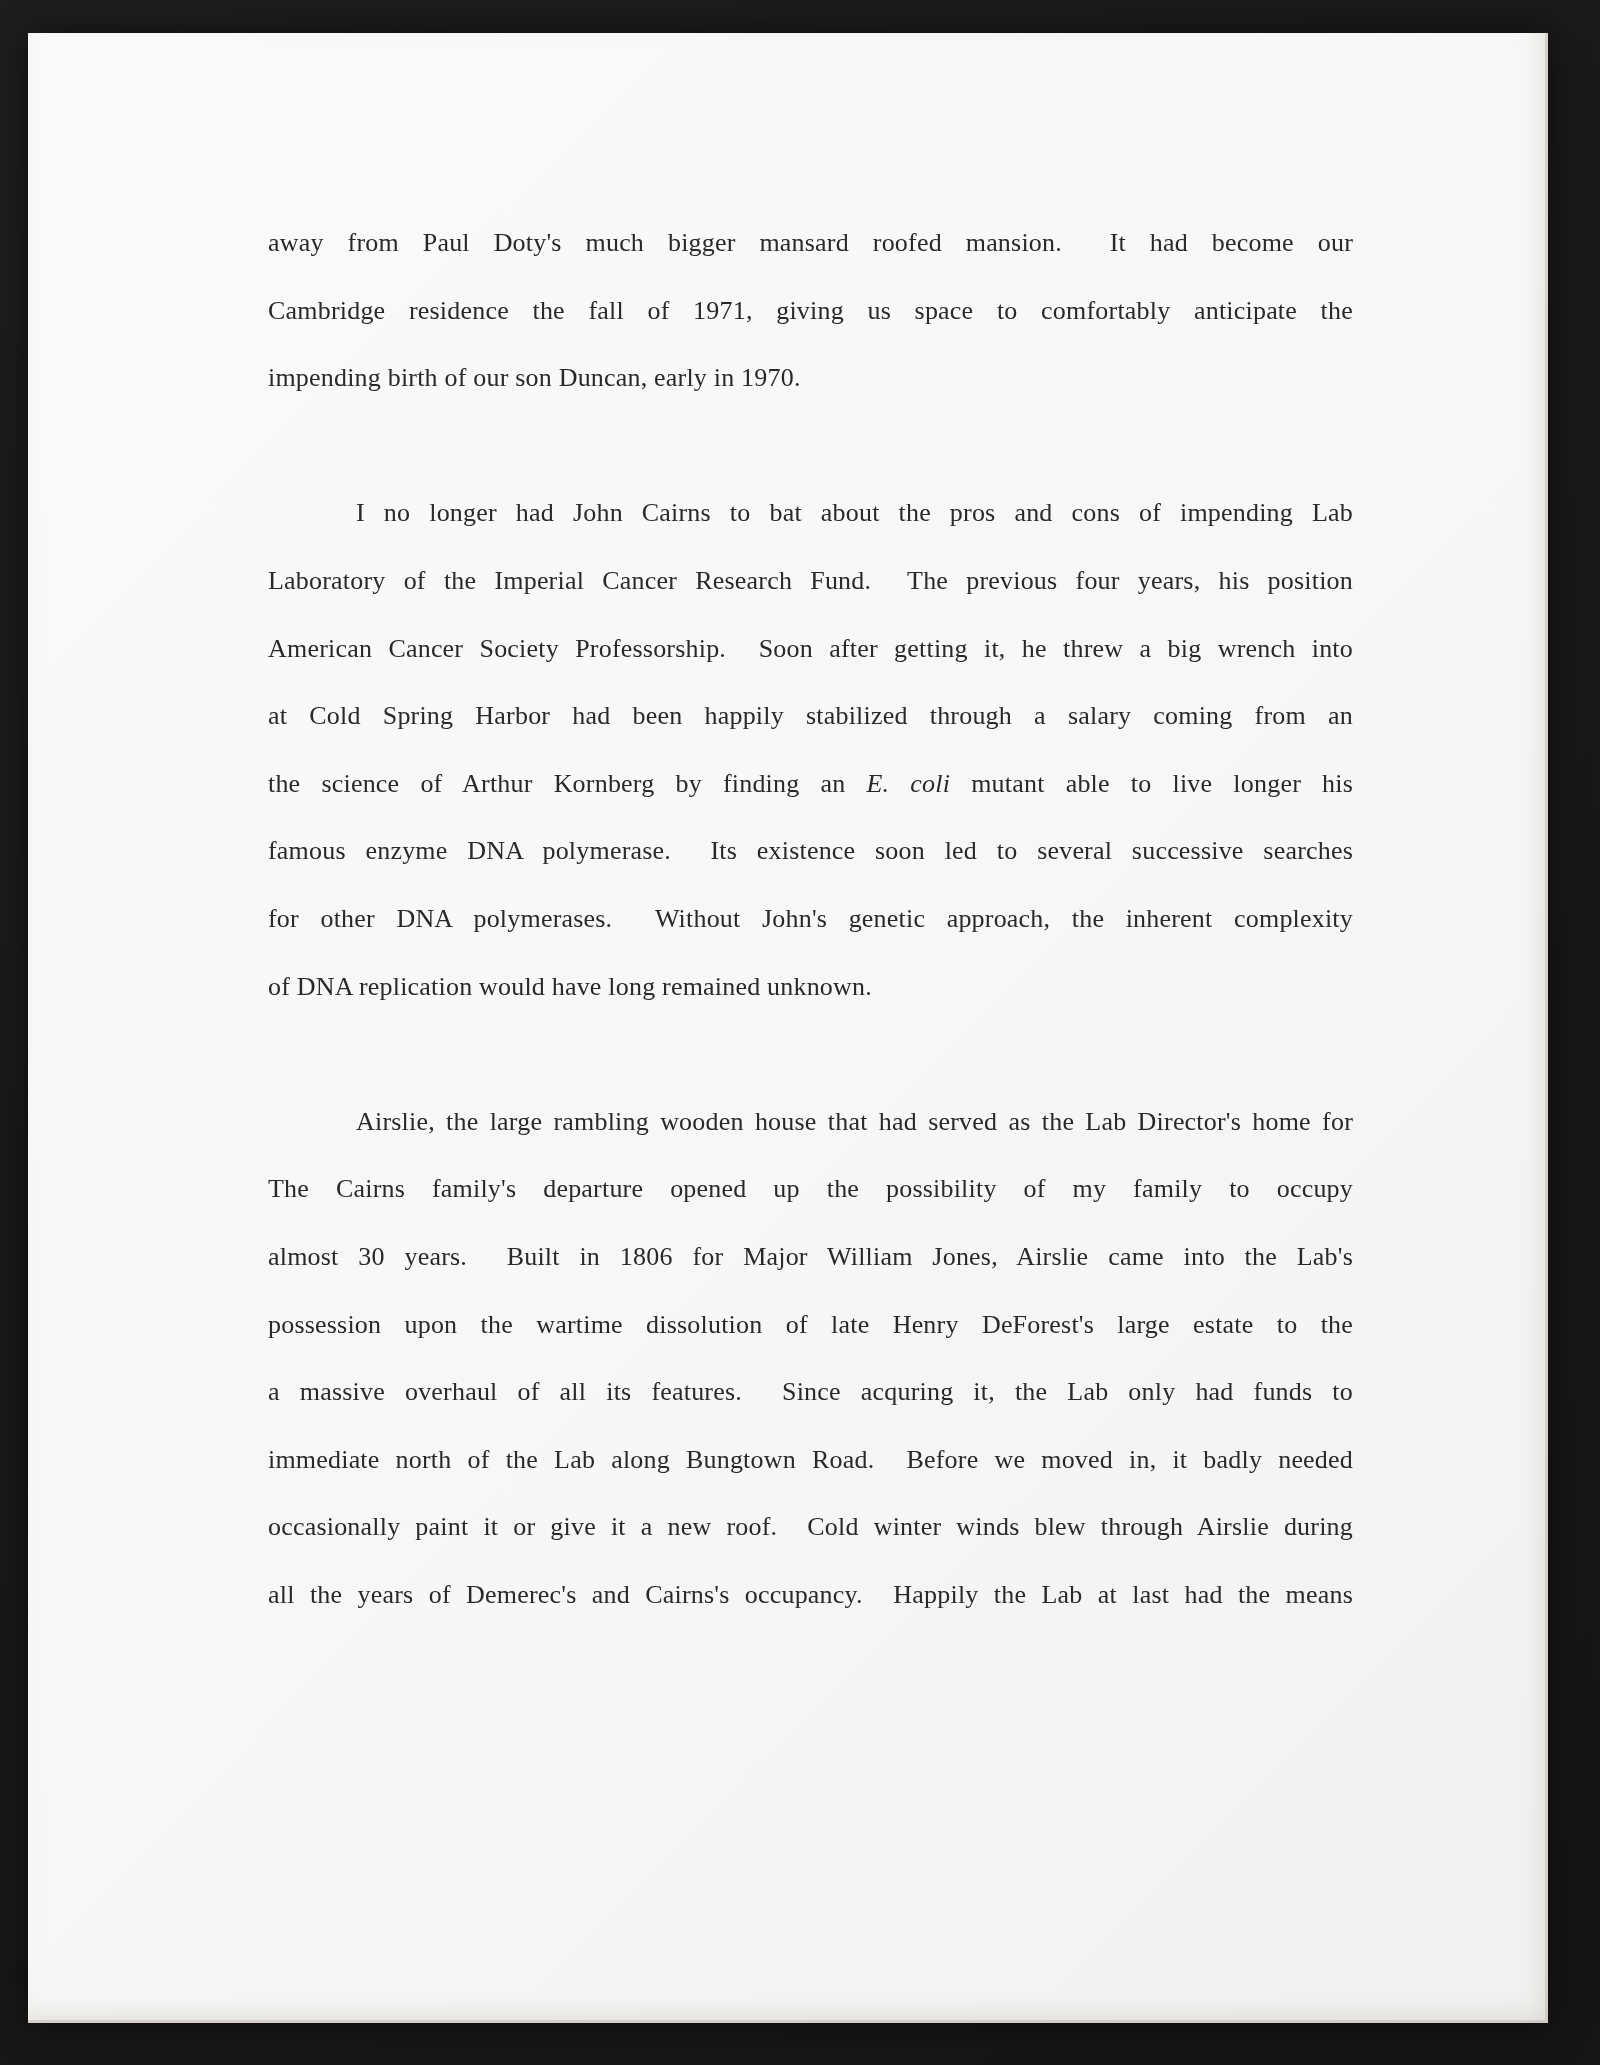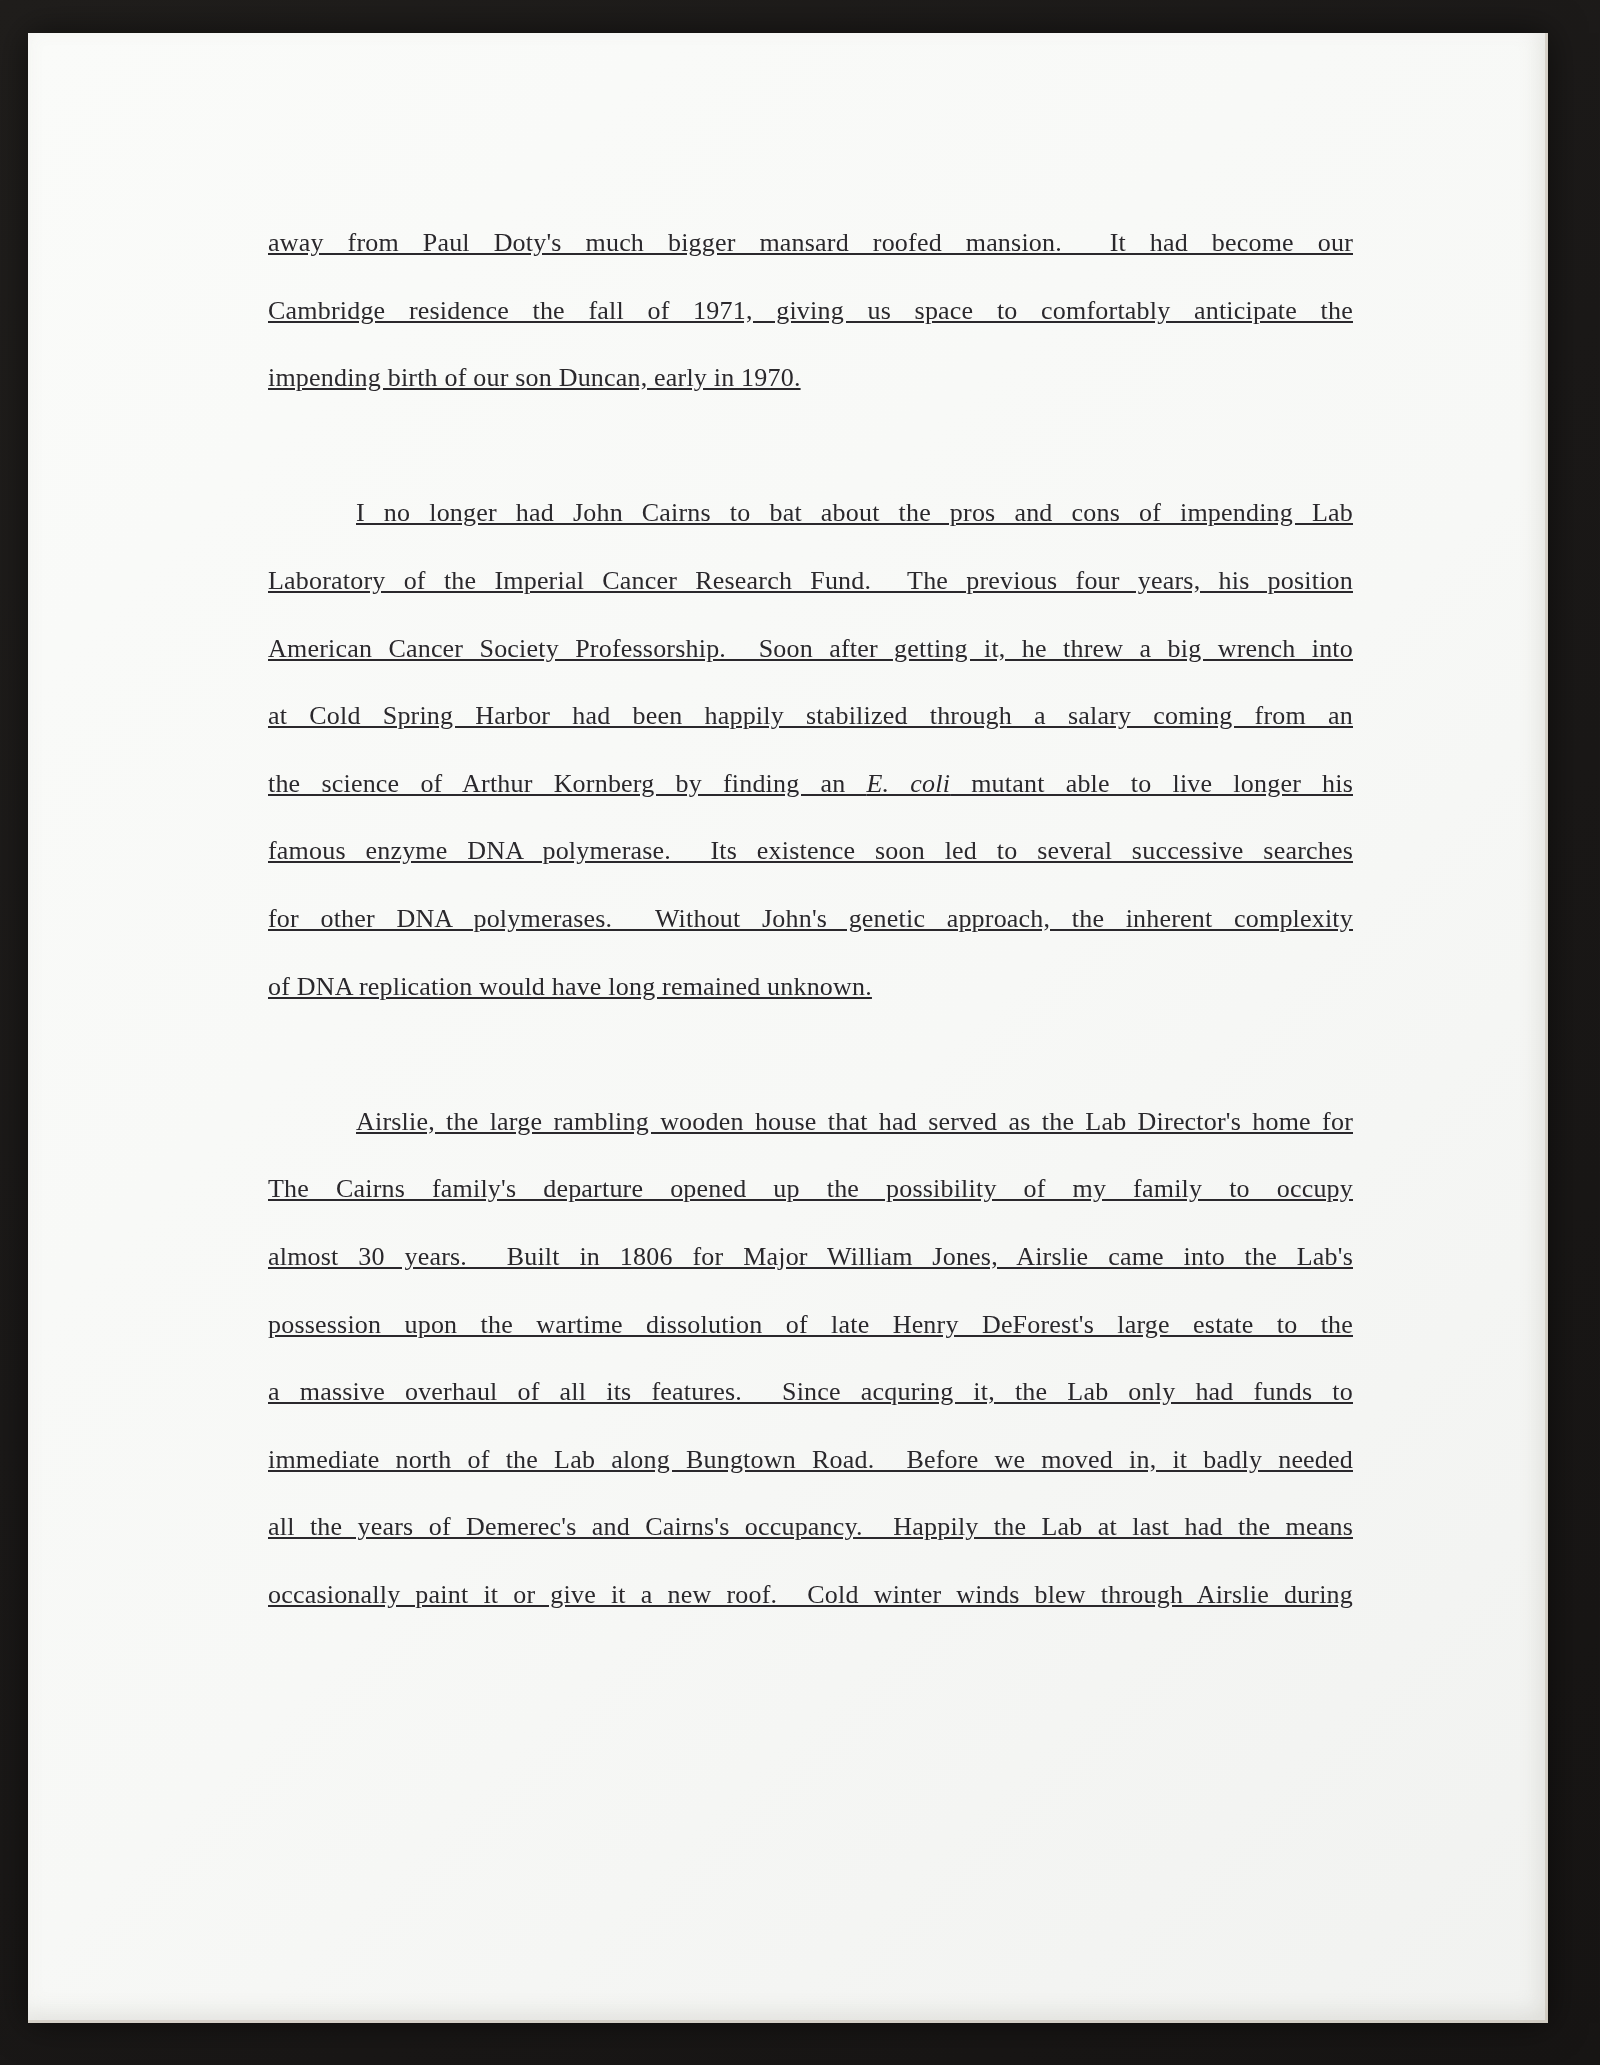--- a/index.html
+++ b/index.html
@@ -35,21 +35,20 @@
     color:var(--ink);
     font-size:26px;
     line-height:67.6px;
     letter-spacing:0.2px;
   }
   .para{margin:0 0 67.6px 0;}
   .para:last-child{margin-bottom:0;}
   .line{
     text-align:justify;
     text-align-last:justify;
-    text-decoration:underline;
   }
   .line.last{text-align-last:left;}
   .para.indent .line:first-child{text-indent:88px;}
   .italic{font-style:italic;}
   .page-number{
     position:absolute;
     left:240px;top:1872px;width:1085px;
     text-align:center;
     color:var(--ink);
     font-size:26px;line-height:40px;
@@ -76,17 +75,17 @@
         <div class="line"><span>for other DNA polymerases.&nbsp; Without John's genetic approach, the inherent complexity</span></div>
         <div class="line last"><span>of DNA replication would have long remained unknown.</span></div>
       </div>
       <div class="para indent">
         <div class="line"><span>Airslie, the large rambling wooden house that had served as the Lab Director's home for</span></div>
         <div class="line"><span>The Cairns family's departure opened up the possibility of my family to occupy</span></div>
         <div class="line"><span>almost 30 years.&nbsp; Built in 1806 for Major William Jones, Airslie came into the Lab's</span></div>
         <div class="line"><span>possession upon the wartime dissolution of late Henry DeForest's large estate to the</span></div>
         <div class="line"><span>a massive overhaul of all its features.&nbsp; Since acquring it, the Lab only had funds to</span></div>
         <div class="line"><span>immediate north of the Lab along Bungtown Road.&nbsp; Before we moved in, it badly needed</span></div>
+        <div class="line"><span>occasionally paint it or give it a new roof.&nbsp; Cold winter winds blew through Airslie during</span></div>
         <div class="line"><span>all the years of Demerec's and Cairns's occupancy.&nbsp; Happily the Lab at last had the means</span></div>
-        <div class="line"><span>occasionally paint it or give it a new roof.&nbsp; Cold winter winds blew through Airslie during</span></div>
       </div>
     </div>
 </div>
 
 </body></html>

